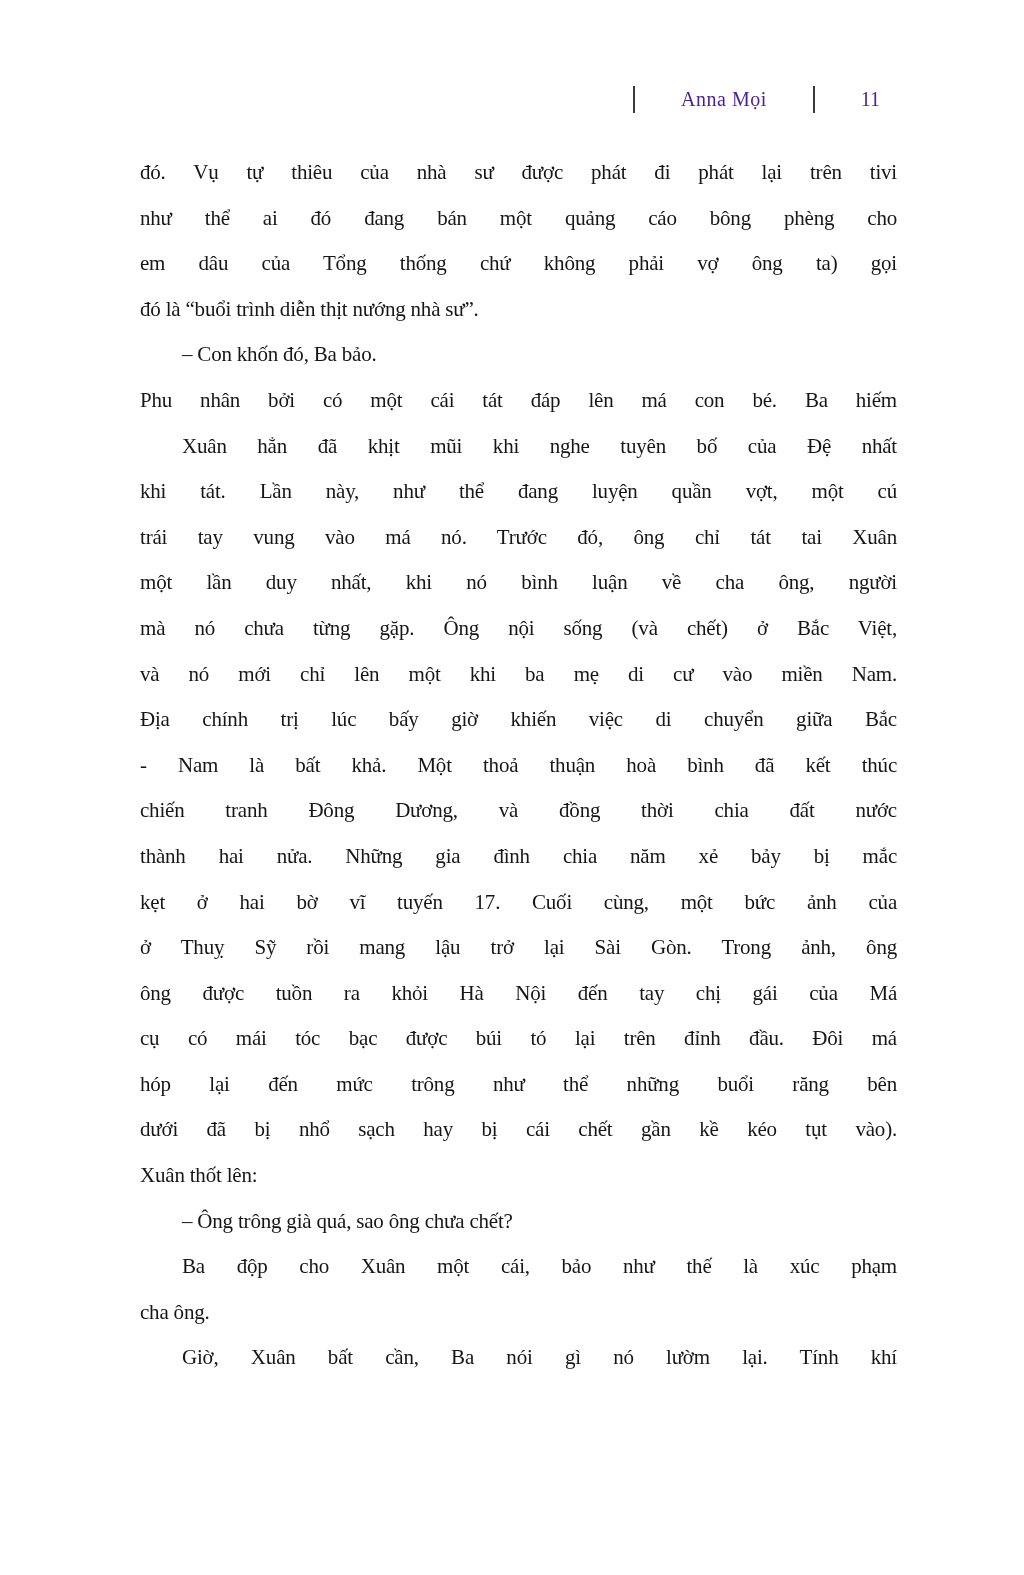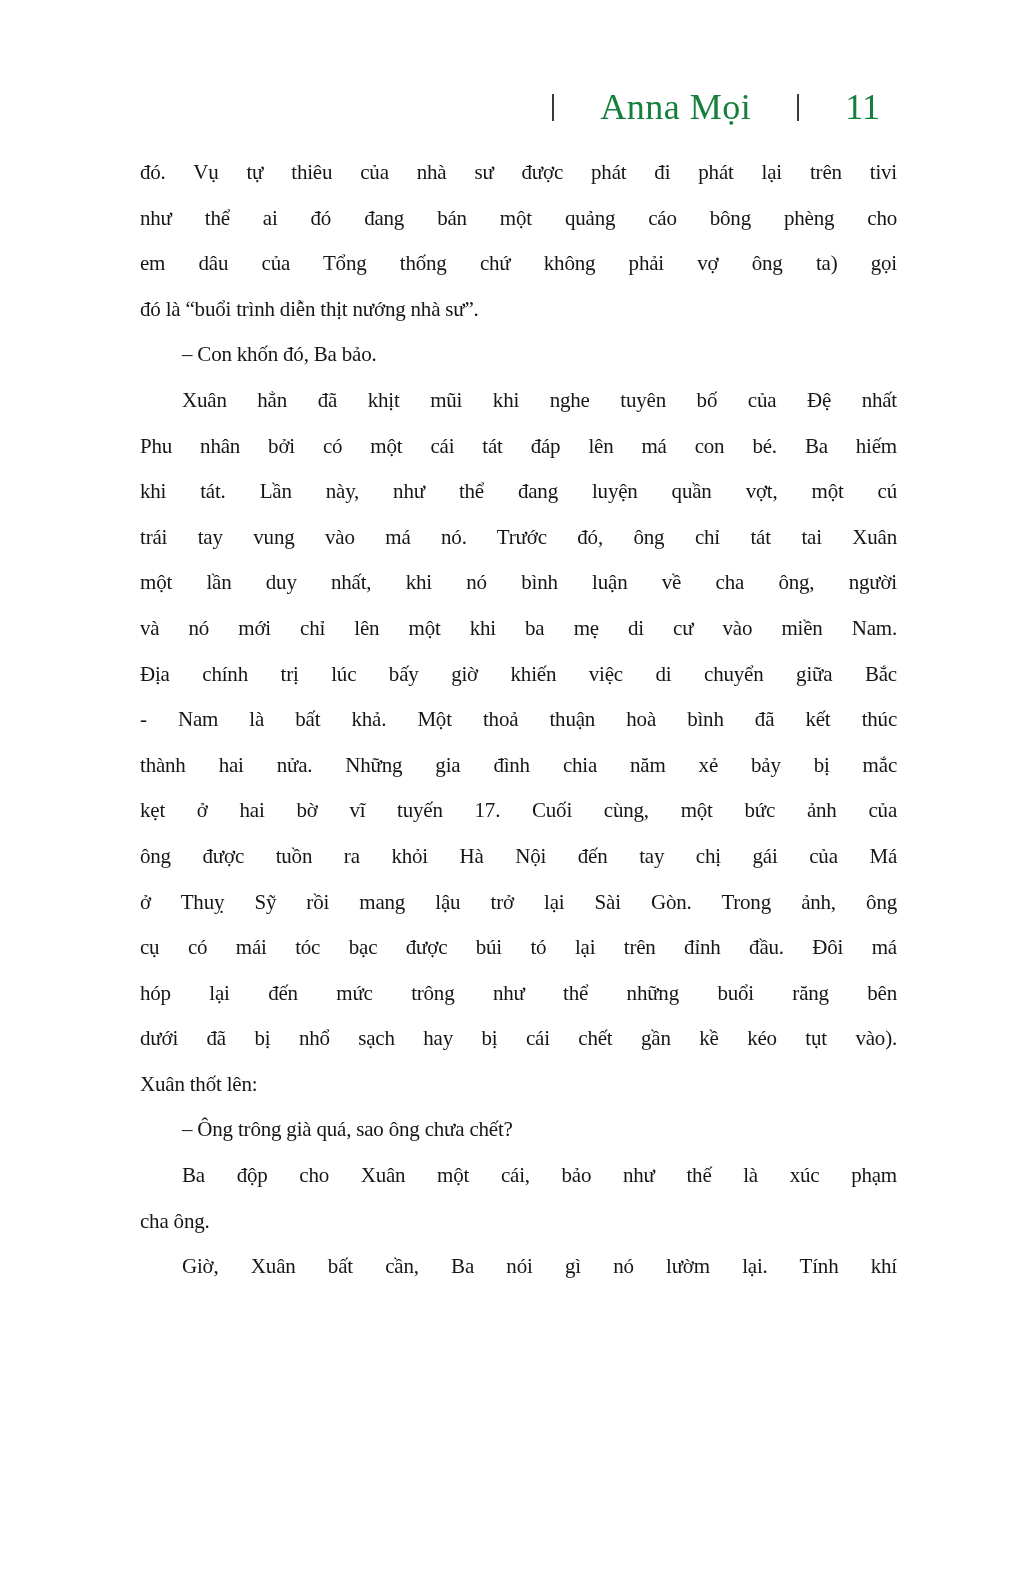--- a/index.html
+++ b/index.html
@@ -14,22 +14,22 @@
   }
   .running-header {
     position: absolute;
     top: 86px;
     left: 0;
     right: 144px;
     display: flex;
     justify-content: flex-end;
     align-items: center;
     gap: 46px;
-    font-size: 36px;
-    color: #15803d;
+    font-size: 20px;
+    color: #4c1d95;
     padding-left: 13px;
   }
   .header-sep {
     width: 2px;
     height: 27px;
     background: #3a3a3a;
     flex: 0 0 auto;
   }
   .header-title { letter-spacing: 0.5px; }
   .page-body {
@@ -63,32 +63,34 @@
   <div class="header-sep"></div>
   <div class="header-page-number">11</div>
 </div>
 
 <div class="page-body">
     <div class="text-line">đó. Vụ tự thiêu của nhà sư được phát đi phát lại trên tivi</div>
     <div class="text-line">như thể ai đó đang bán một quảng cáo bông phèng cho</div>
     <div class="text-line">em dâu của Tổng thống chứ không phải vợ ông ta) gọi</div>
     <div class="text-line last">đó là “buổi trình diễn thịt nướng nhà sư”.</div>
     <div class="text-line indent last">– Con khốn đó, Ba bảo.</div>
+    <div class="text-line">Phu nhân bởi có một cái tát đáp lên má con bé. Ba hiếm</div>
     <div class="text-line indent">Xuân hẳn đã khịt mũi khi nghe tuyên bố của Đệ nhất</div>
-    <div class="text-line">Phu nhân bởi có một cái tát đáp lên má con bé. Ba hiếm</div>
     <div class="text-line">khi tát. Lần này, như thể đang luyện quần vợt, một cú</div>
     <div class="text-line">trái tay vung vào má nó. Trước đó, ông chỉ tát tai Xuân</div>
     <div class="text-line">một lần duy nhất, khi nó bình luận về cha ông, người</div>
+    <div class="text-line">mà nó chưa từng gặp. Ông nội sống (và chết) ở Bắc Việt,</div>
     <div class="text-line">và nó mới chỉ lên một khi ba mẹ di cư vào miền Nam.</div>
     <div class="text-line">Địa chính trị lúc bấy giờ khiến việc di chuyển giữa Bắc</div>
     <div class="text-line">- Nam là bất khả. Một thoả thuận hoà bình đã kết thúc</div>
+    <div class="text-line">chiến tranh Đông Dương, và đồng thời chia đất nước</div>
     <div class="text-line">thành hai nửa. Những gia đình chia năm xẻ bảy bị mắc</div>
     <div class="text-line">kẹt ở hai bờ vĩ tuyến 17. Cuối cùng, một bức ảnh của</div>
+    <div class="text-line">ở Thuỵ Sỹ rồi mang lậu trở lại Sài Gòn. Trong ảnh, ông</div>
     <div class="text-line">ông được tuồn ra khỏi Hà Nội đến tay chị gái của Má</div>
-    <div class="text-line">ở Thuỵ Sỹ rồi mang lậu trở lại Sài Gòn. Trong ảnh, ông</div>
     <div class="text-line">cụ có mái tóc bạc được búi tó lại trên đỉnh đầu. Đôi má</div>
     <div class="text-line">hóp lại đến mức trông như thể những buổi răng bên</div>
     <div class="text-line">dưới đã bị nhổ sạch hay bị cái chết gần kề kéo tụt vào).</div>
     <div class="text-line last">Xuân thốt lên:</div>
     <div class="text-line indent last">– Ông trông già quá, sao ông chưa chết?</div>
     <div class="text-line indent">Ba độp cho Xuân một cái, bảo như thế là xúc phạm</div>
     <div class="text-line last">cha ông.</div>
     <div class="text-line indent">Giờ, Xuân bất cần, Ba nói gì nó lườm lại. Tính khí</div>
   </div>
 

